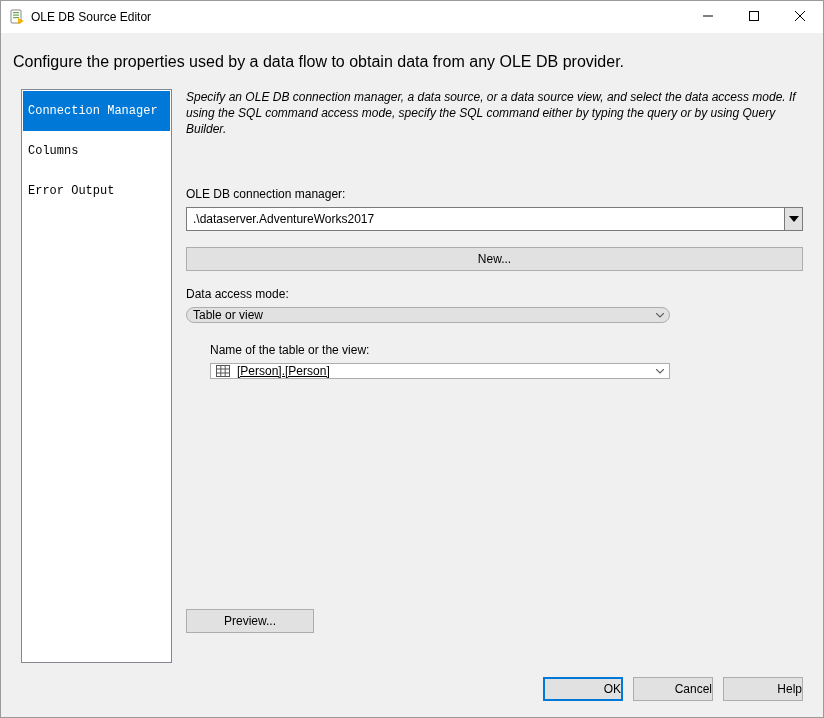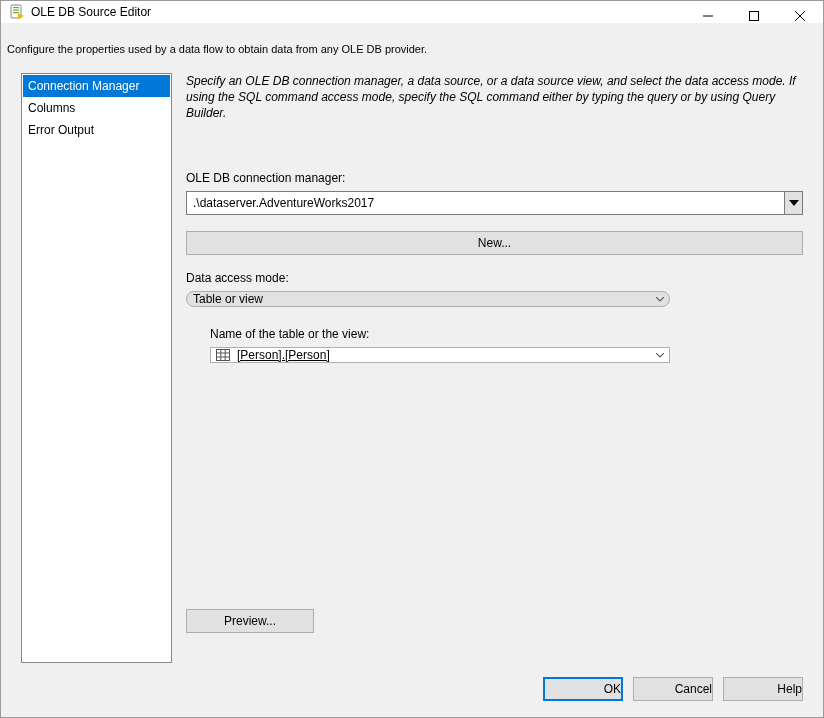--- a/index.html
+++ b/index.html
@@ -15,21 +15,21 @@
   }
   .window {
     width: 824px;
     height: 718px;
     background: #fff;
     border: 1px solid #9a9a9a;
     display: flex;
     flex-direction: column;
   }
   .titlebar {
-    height: 22px;
+    height: 32px;
     background: #fff;
     display: flex;
     align-items: center;
     padding: 0 0 0 8px;
   }
   .titlebar .icon {
     width: 16px; height: 16px;
     margin-right: 6px;
     display: inline-flex;
     align-items: center; justify-content: center;
@@ -51,41 +51,42 @@
     font-size: 12px;
   }
   .tb-btn svg { display: block; }
   .client {
     flex: 1;
     display: flex;
     flex-direction: column;
     background: #f0f0f0;
   }
   .desc-bar {
-    padding: 20px 20px 18px 6px;
-    font-size: 11px;
+    padding: 20px 20px 18px 12px;
+    font-size: 16px;
     color: #000;
   }
   .main-area {
     flex: 1;
     display: flex;
     padding: 0 20px 0 20px;
     gap: 14px;
   }
   .sidebar {
     width: 151px;
     background: #fff;
     border: 1px solid #828790;
     padding: 1px;
   }
   .side-item {
-    padding: 3px 5px;
+    padding: 12px 5px;
     font-size: 12px;
     line-height: 16px;
     cursor: default;
+    font-family: Liberation Mono, monospace;
   }
   .side-item.selected {
     background: #0078d7;
     color: #fff;
   }
   .content {
     flex: 1;
     display: flex;
     flex-direction: column;
   }

